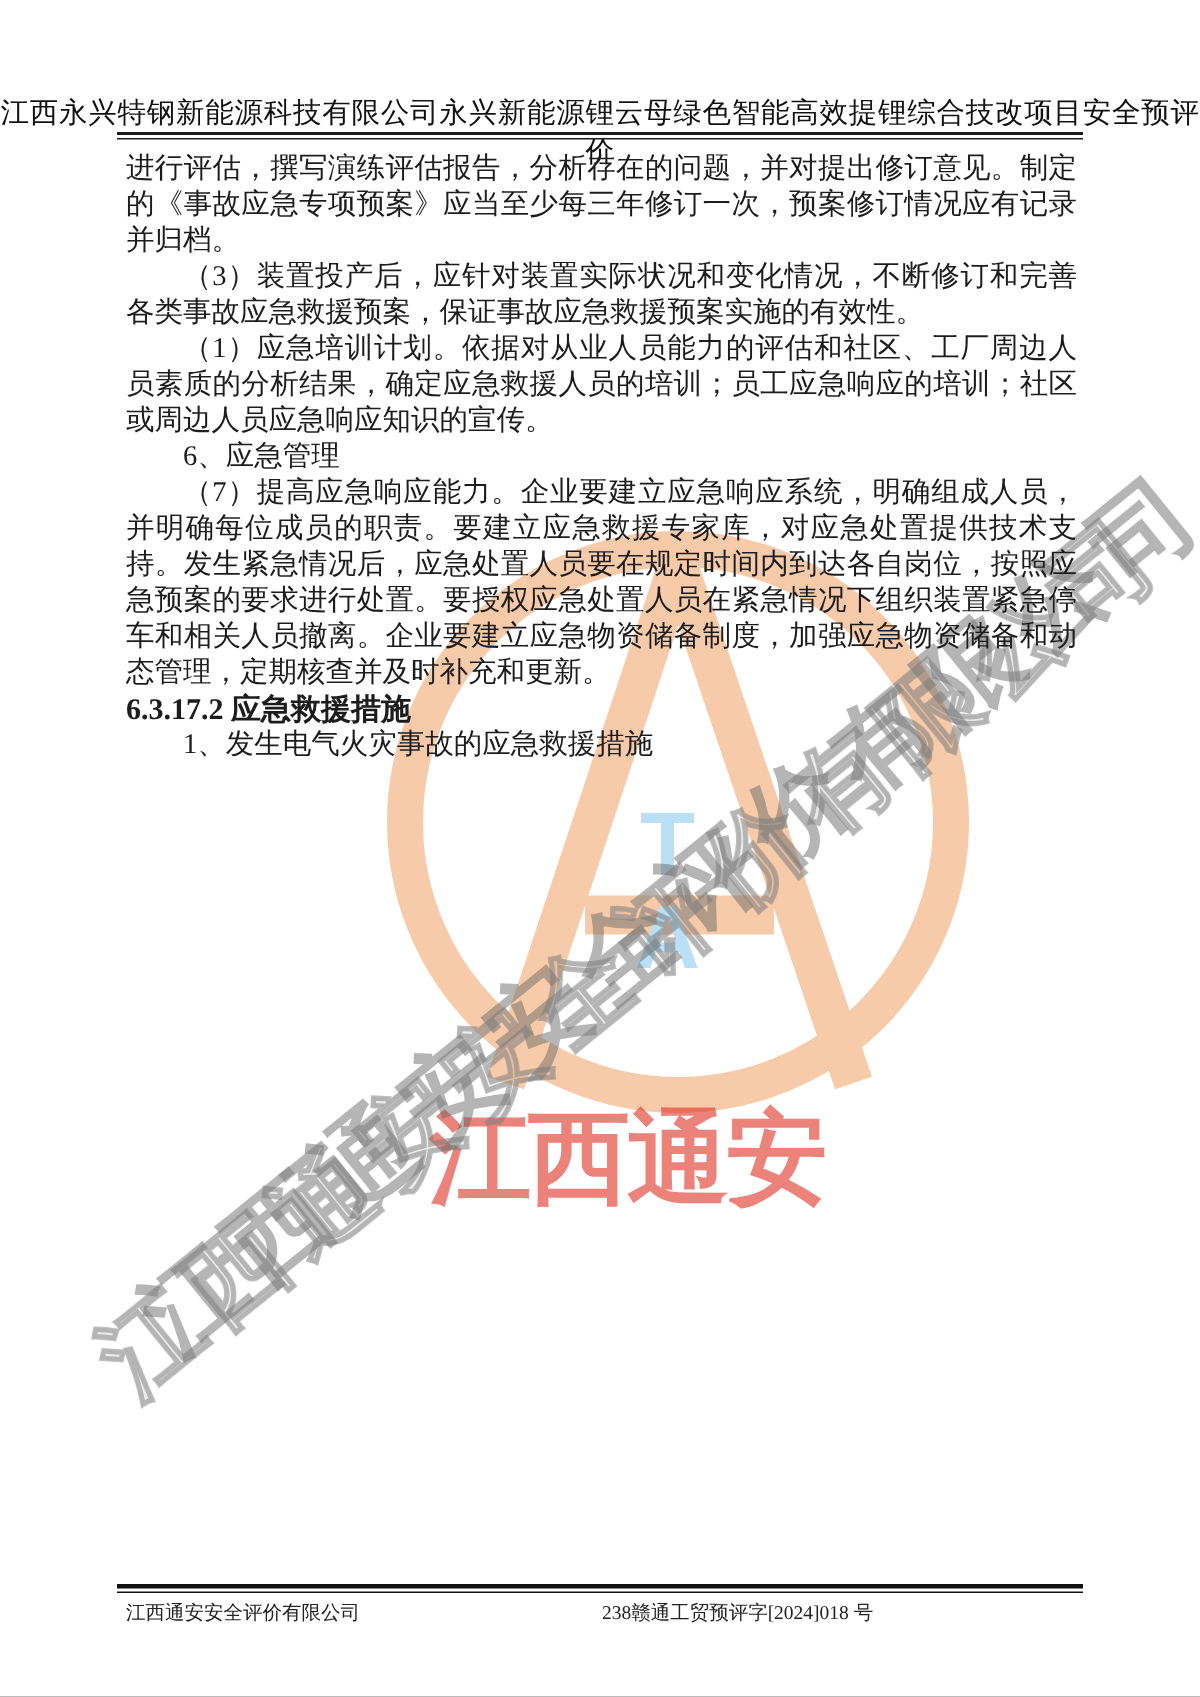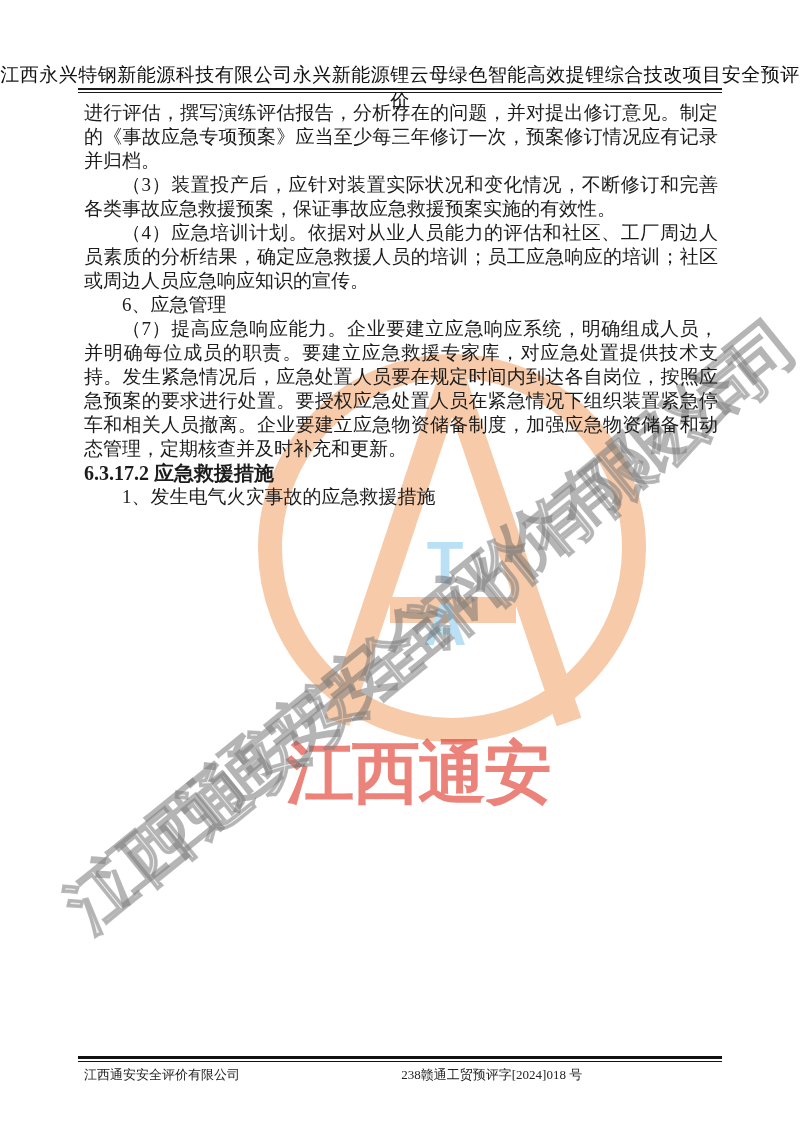--- a/index.html
+++ b/index.html
@@ -88,21 +88,21 @@
     <div class="wm-diag">江西通安安全评价有限公司</div>
     <div class="wm-diag-outline">江西通安安全评价有限公司</div>
   </div>
 
   <div class="header-title">江西永兴特钢新能源科技有限公司永兴新能源锂云母绿色智能高效提锂综合技改项目安全预评价</div>
   <div class="header-rule"></div>
 
   <div class="content">
     <p>进行评估，撰写演练评估报告，分析存在的问题，并对提出修订意见。制定的《事故应急专项预案》应当至少每三年修订一次，预案修订情况应有记录并归档。</p>
     <p class="ind">（3）装置投产后，应针对装置实际状况和变化情况，不断修订和完善各类事故应急救援预案，保证事故应急救援预案实施的有效性。</p>
-    <p class="ind">（4）应急培训计划。依据对从业人员能力的评估和社区、工厂周边人员素质的分析结果，确定应急救援人员的培训；员工应急响应的培训；社区或周边人员应急响应知识的宣传。</p>
+    <p class="ind">（1）应急培训计划。依据对从业人员能力的评估和社区、工厂周边人员素质的分析结果，确定应急救援人员的培训；员工应急响应的培训；社区或周边人员应急响应知识的宣传。</p>
     <p class="ind">6、应急管理</p>
     <p class="ind">（7）提高应急响应能力。企业要建立应急响应系统，明确组成人员，并明确每位成员的职责。要建立应急救援专家库，对应急处置提供技术支持。发生紧急情况后，应急处置人员要在规定时间内到达各自岗位，按照应急预案的要求进行处置。要授权应急处置人员在紧急情况下组织装置紧急停车和相关人员撤离。企业要建立应急物资储备制度，加强应急物资储备和动态管理，定期核查并及时补充和更新。</p>
     <p class="heading">6.3.17.2 应急救援措施</p>
     <p class="ind">1、发生电气火灾事故的应急救援措施</p>
   </div>
 
   <div class="footer-rule"></div>
   <div class="footer">
     <span class="f-left">江西通安安全评价有限公司</span>
     <span class="f-center">238</span>

